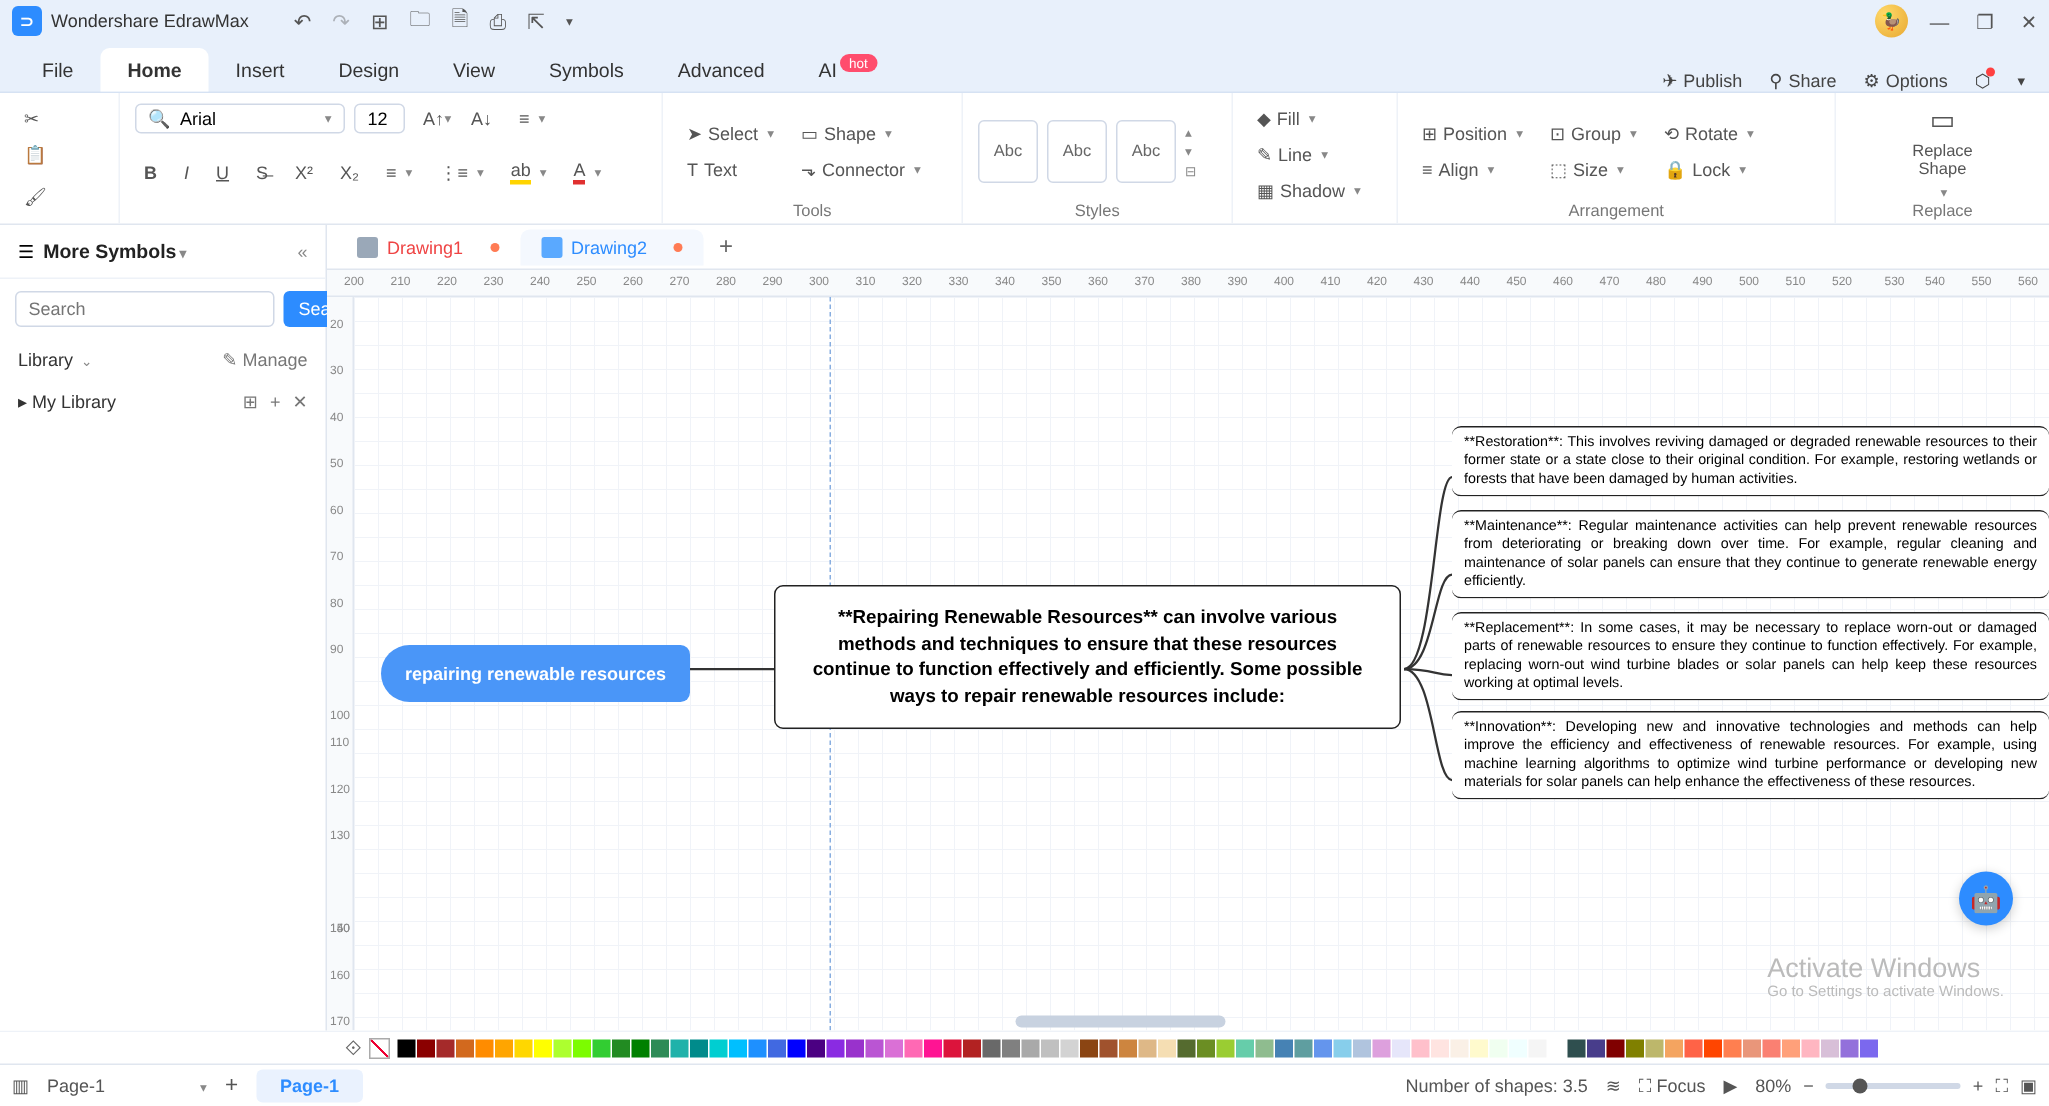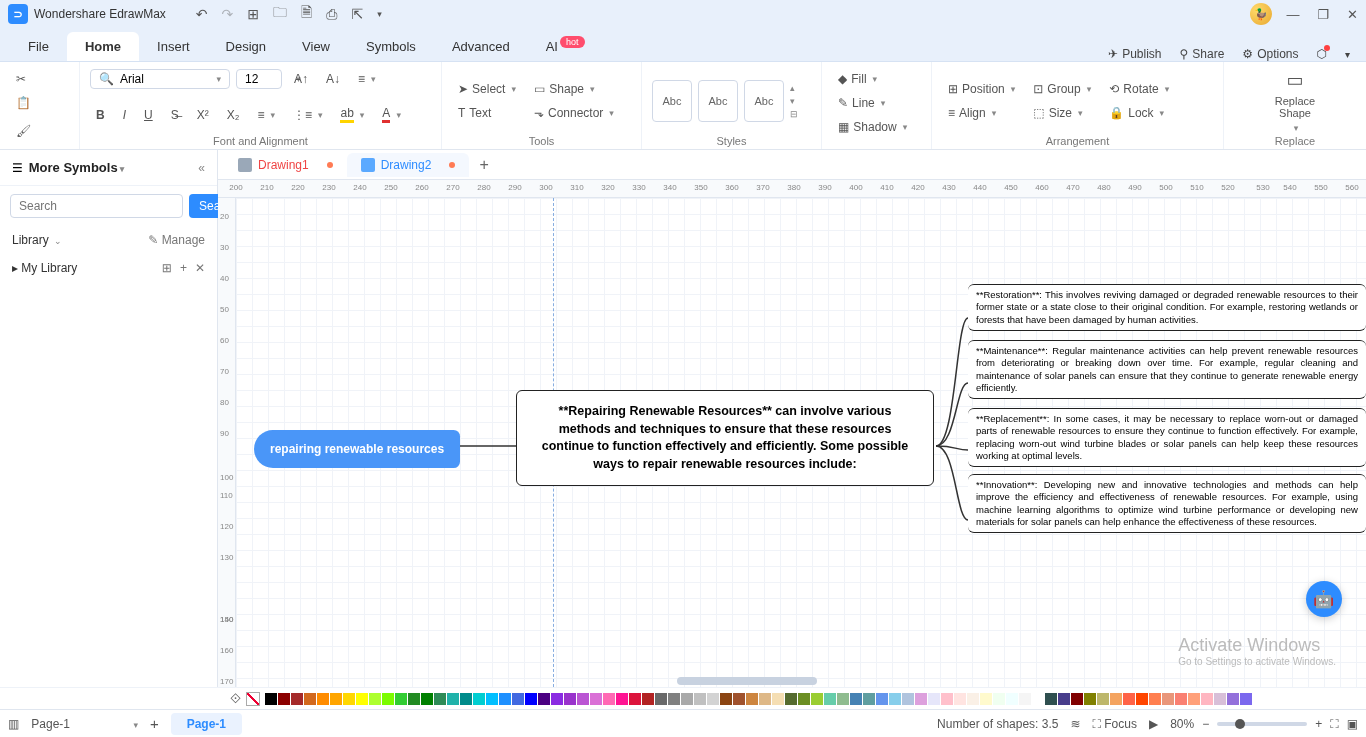--- a/index.html
+++ b/index.html
@@ -28,21 +28,21 @@
 
 
 .ribbon { height: 88px; background: #fff; border-bottom: 1px solid #e0e6ef; display: flex; }
 .ribgroup { border-right: 1px solid #eef2f8; padding: 6px 10px 2px; display: flex; flex-direction: column; }
 .ribgroup .body { flex: 1; display: flex; align-items: center; gap: 6px; flex-wrap: wrap; }
 .ribgroup .label { text-align: center; font-size: 11px; color: #777; padding-top: 2px; }
 .ribbtn { display: inline-flex; align-items: center; gap: 4px; padding: 4px 6px; color: #555; font-size: 12px; cursor: pointer; border-radius: 3px; }
 .ribbtn.large { flex-direction: column; height: 60px; justify-content: center; font-size: 11px; padding: 4px 10px; }
 .col { display: flex; flex-direction: column; gap: 2px; }
 .fontbox { border: 1px solid #d0d8e6; border-radius: 4px; padding: 2px 8px; background: #fff; font-size: 12px; display: flex; align-items: center; gap: 6px; width: 140px; }
-.sizebox { border: 1px solid #d0d8e6; border-radius: 4px; padding: 2px 8px; background: #fff; font-size: 12px; width: 46px; display: flex; align-items: center; justify-content: space-between; gap: 36px; }
+.sizebox { border: 1px solid #d0d8e6; border-radius: 4px; padding: 2px 8px; background: #fff; font-size: 12px; width: 34px; display: flex; align-items: center; justify-content: space-between; gap: 36px; }
 .stylecard { border: 1px solid #d0d8e6; border-radius: 4px; width: 40px; height: 42px; display: flex; align-items: center; justify-content: center; font-size: 11px; color: #666; background: #fff; }
 .stylegrid { display: flex; gap: 6px; }
 .chev { color: #888; font-size: 9px; margin-left: 2px; }
 
 
 .main { display: flex; height: calc(737px - 28px - 34px - 88px - 22px - 28px); }
 .leftpanel { width: 218px; border-right: 1px solid #e0e6ef; display: flex; flex-direction: column; background: #fff; }
 .lp-head { display: flex; align-items: center; padding: 10px 12px; border-bottom: 1px solid #eef2f8; }
 .lp-head .t { font-weight: 600; font-size: 13px; color: #222; }
 .lp-head .collapse { margin-left: auto; color: #888; cursor: pointer; }
@@ -182,21 +182,20 @@
       <span class="ribbtn">⋮≡<span class="chev">▾</span></span>
       <span class="ribbtn">
           <span style="border-bottom:3px solid #ffd400">ab</span>
           <span class="chev">▾</span>
         </span>
       <span class="ribbtn">
           <span style="border-bottom:3px solid #e03030">A</span>
           <span class="chev">▾</span>
         </span>
     </div>
-    <div class="label">Font and Alignment</div>
   </div>
 
   <div class="ribgroup" style="width:200px">
     <div class="body">
       <div class="col">
         <span class="ribbtn">➤ <span>Select</span><span class="chev">▾</span></span>
         <span class="ribbtn">T <span>Text</span></span>
       </div>
       <div class="col">
         <span class="ribbtn">▭ <span>Shape</span><span class="chev">▾</span></span>

